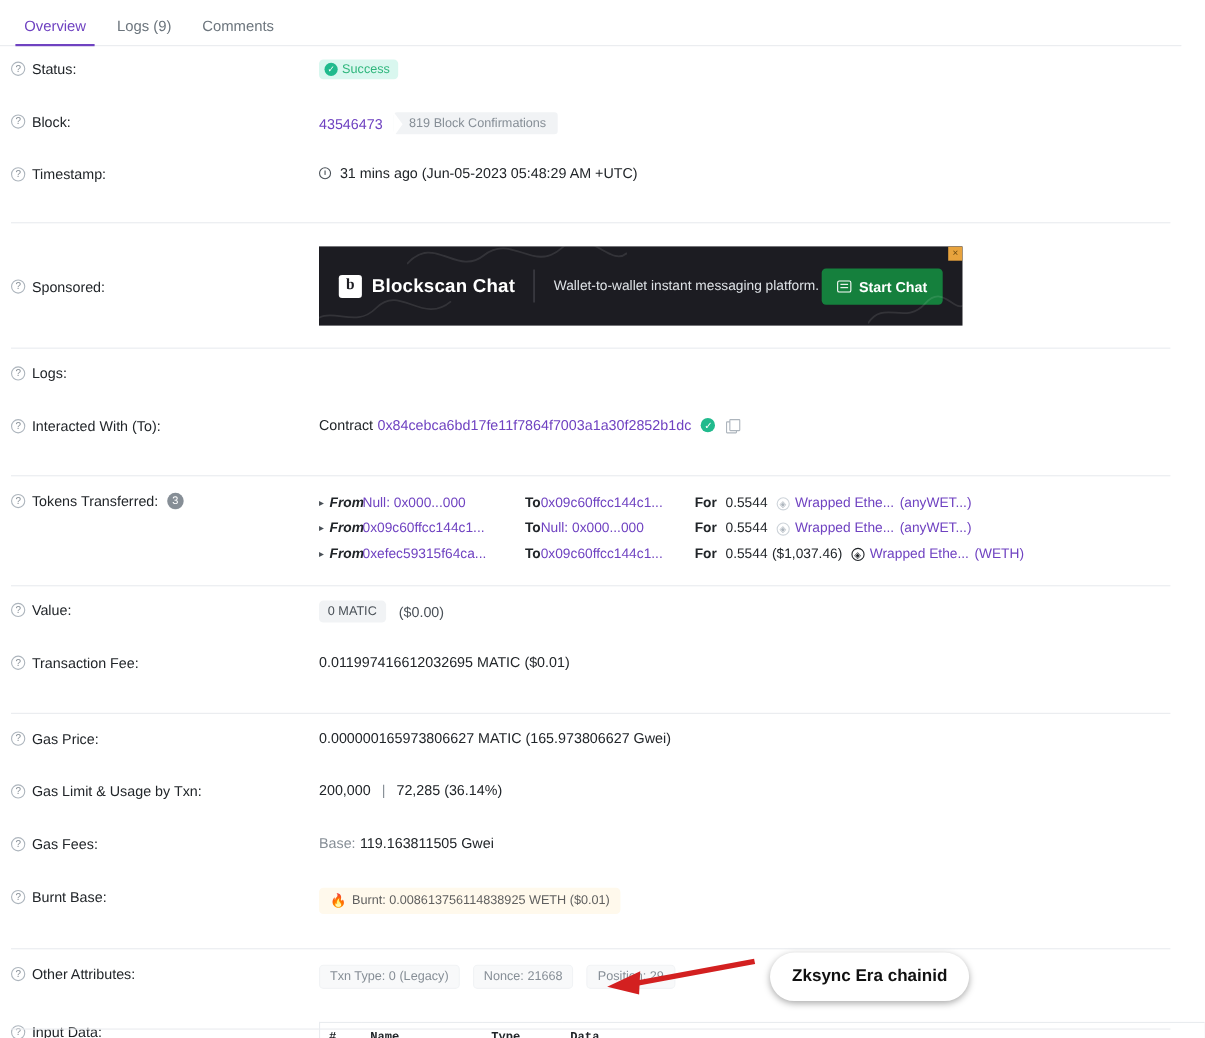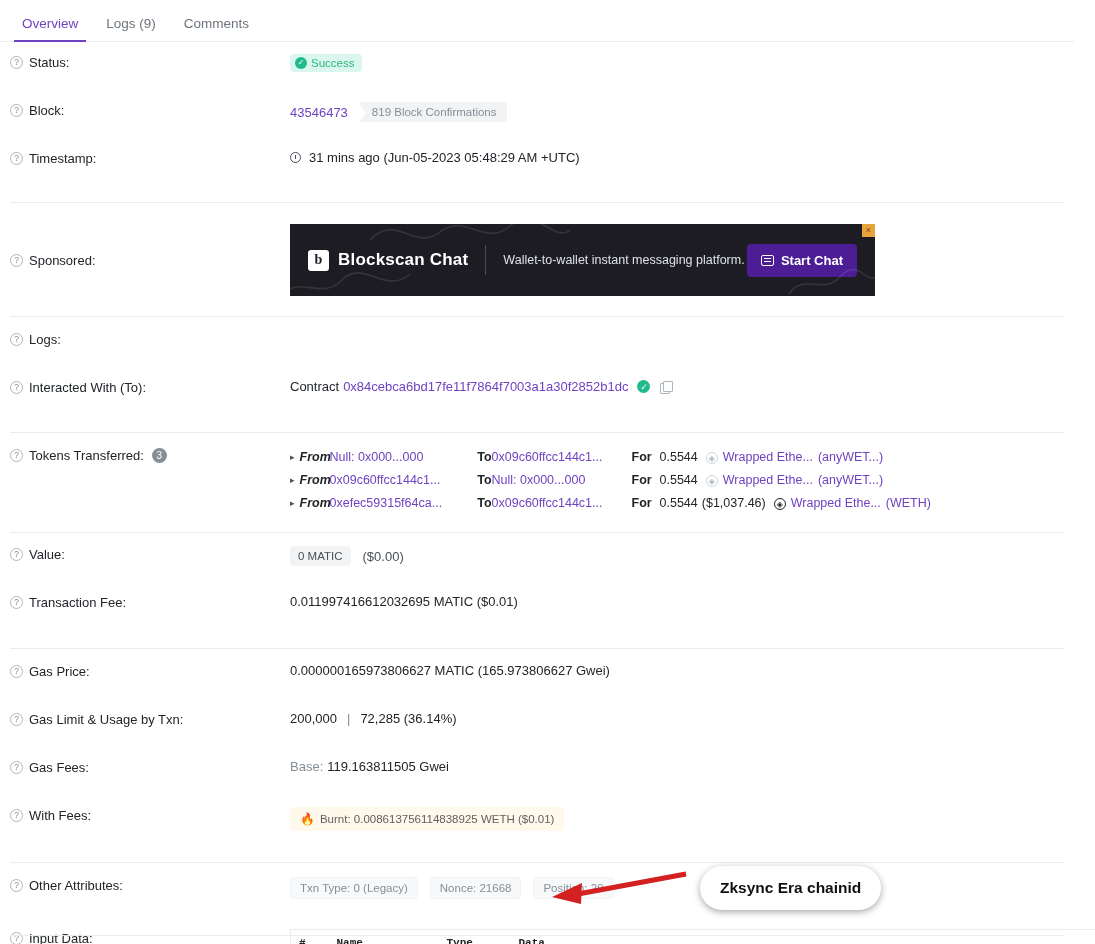--- a/index.html
+++ b/index.html
@@ -193,21 +193,21 @@
   .bs-logo {
     width: 21px; height: 21px; background: #fff; color:#1c1c22;
     border-radius: 3px; display:flex; align-items:center; justify-content:center;
     font-weight: bold; font-size: 14px; margin-right: 9px;
     font-family: "Liberation Serif", serif;
   }
   .bs-name { color:#fff; font-weight: bold; font-size: 17px; letter-spacing:.2px; }
   .bs-sep { width:1px; height:30px; background:#4a4a52; margin: 0 17px; }
   .bs-tag { color:#dee2e6; font-size: 12.5px; flex:1; }
   .bs-btn {
-    background:#4c1d95; color:#fff; font-weight:bold; font-size:13px;
+    background:#15803d; color:#fff; font-weight:bold; font-size:13px;
     border:none; border-radius:4px; padding: 9px 14px;
     display:flex; align-items:center; gap:7px; cursor:pointer;
   }
   .chat-glyph {
     width:13px; height:11px; border:1.6px solid #fff; border-radius:2px;
     display:inline-block; position:relative;
   }
   .chat-glyph::after{
     content:""; position:absolute; left:2px; top:2px; width:7px; height:1.4px;
     background:#fff; box-shadow: 0 3px 0 #fff;
@@ -480,21 +480,21 @@
     </div>
     <div class="value">
       <span style="color:#868e96">Base:</span>
       <span>119.163811505 Gwei</span>
     </div>
   </div>
 
   <div class="row" style="margin-top:12px">
     <div class="label">
       <span class="qmark">?</span>
-      <span>With Fees:</span>
+      <span>Burnt Base:</span>
     </div>
     <div class="value">
       <span class="burnt-pill">
         <span style="color:#f06a1e;font-size:12px">🔥</span>
         <span>Burnt: 0.008613756114838925 WETH ($0.01)</span>
       </span>
     </div>
   </div>
 
   <div class="divider" style="margin-top:19px"></div>

